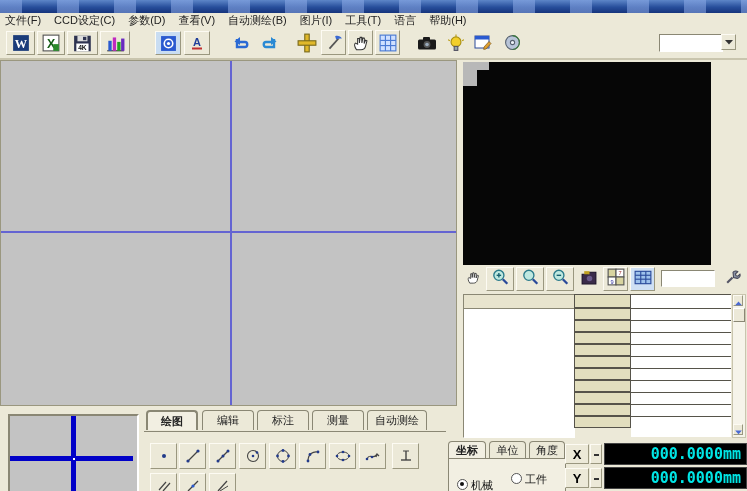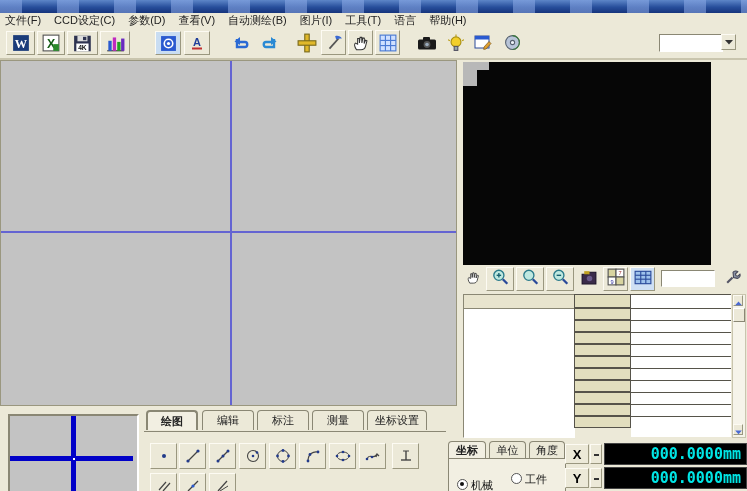--- a/index.html
+++ b/index.html
@@ -377,21 +377,21 @@
   <div class="tab" style="left:58px;width:52px">
       <span>编辑</span>
     </div>
   <div class="tab" style="left:113px;width:52px">
       <span>标注</span>
     </div>
   <div class="tab" style="left:168px;width:52px">
       <span>测量</span>
     </div>
   <div class="tab" style="left:223px;width:60px">
-      <span>坐标设置</span>
+      <span>自动测绘</span>
     </div>
 </div>
 
 <div class="abs" style="left:144px;top:432px;width:302px;height:59px">
 
   <div class="toolbtn abs" style="left:6px;top:11px;width:27px;height:26px">
     <span>
         <svg width="16" height="16" viewBox="0 0 16 16">
           <circle cx="8" cy="8" r="2" fill="#223a8a"></circle>
         </svg>

